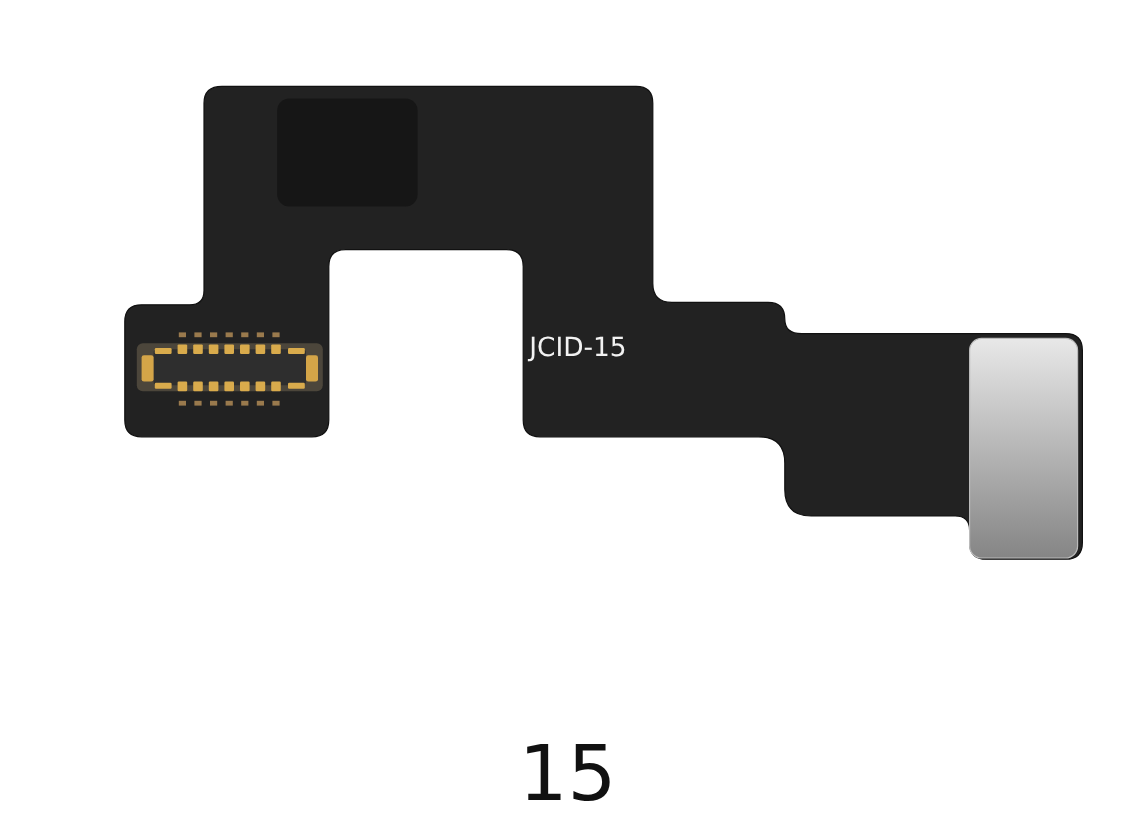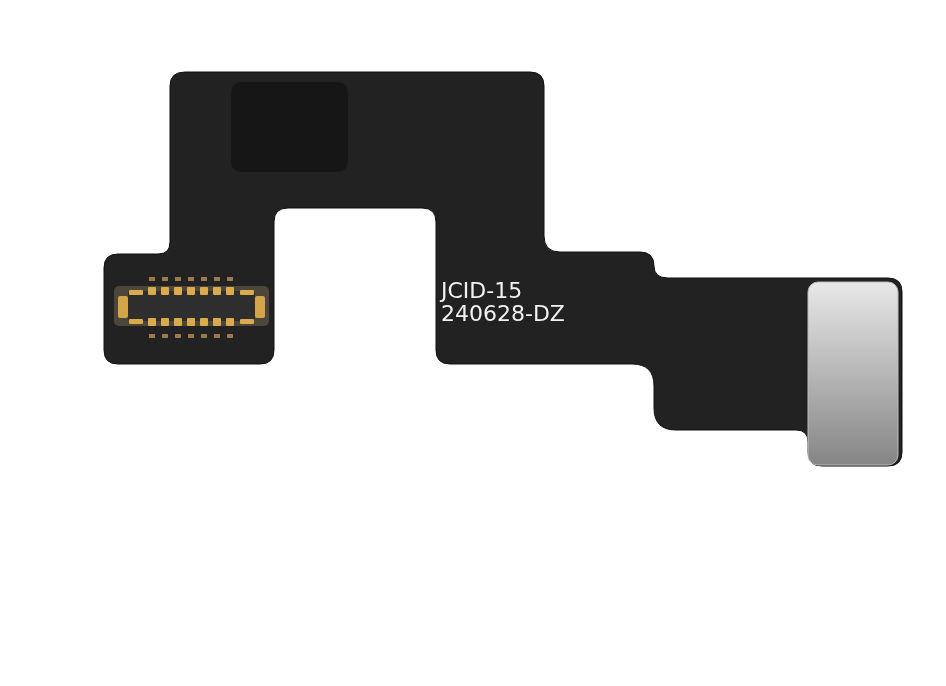--- a/index.html
+++ b/index.html
@@ -69,16 +69,16 @@
         <rect x="188" y="334" width="6" height="4"></rect>
           <rect x="201" y="334" width="6" height="4"></rect>
           <rect x="214" y="334" width="6" height="4"></rect>
           <rect x="227" y="334" width="6" height="4"></rect>
       </g>
     </g>
   </svg>
 
   <div class="silk">
     <div>JCID-15</div>
-    <div>240628-DZ</div>
   </div>
 
+  <div class="caption">15</div>
 </div>
 
 </body></html>

